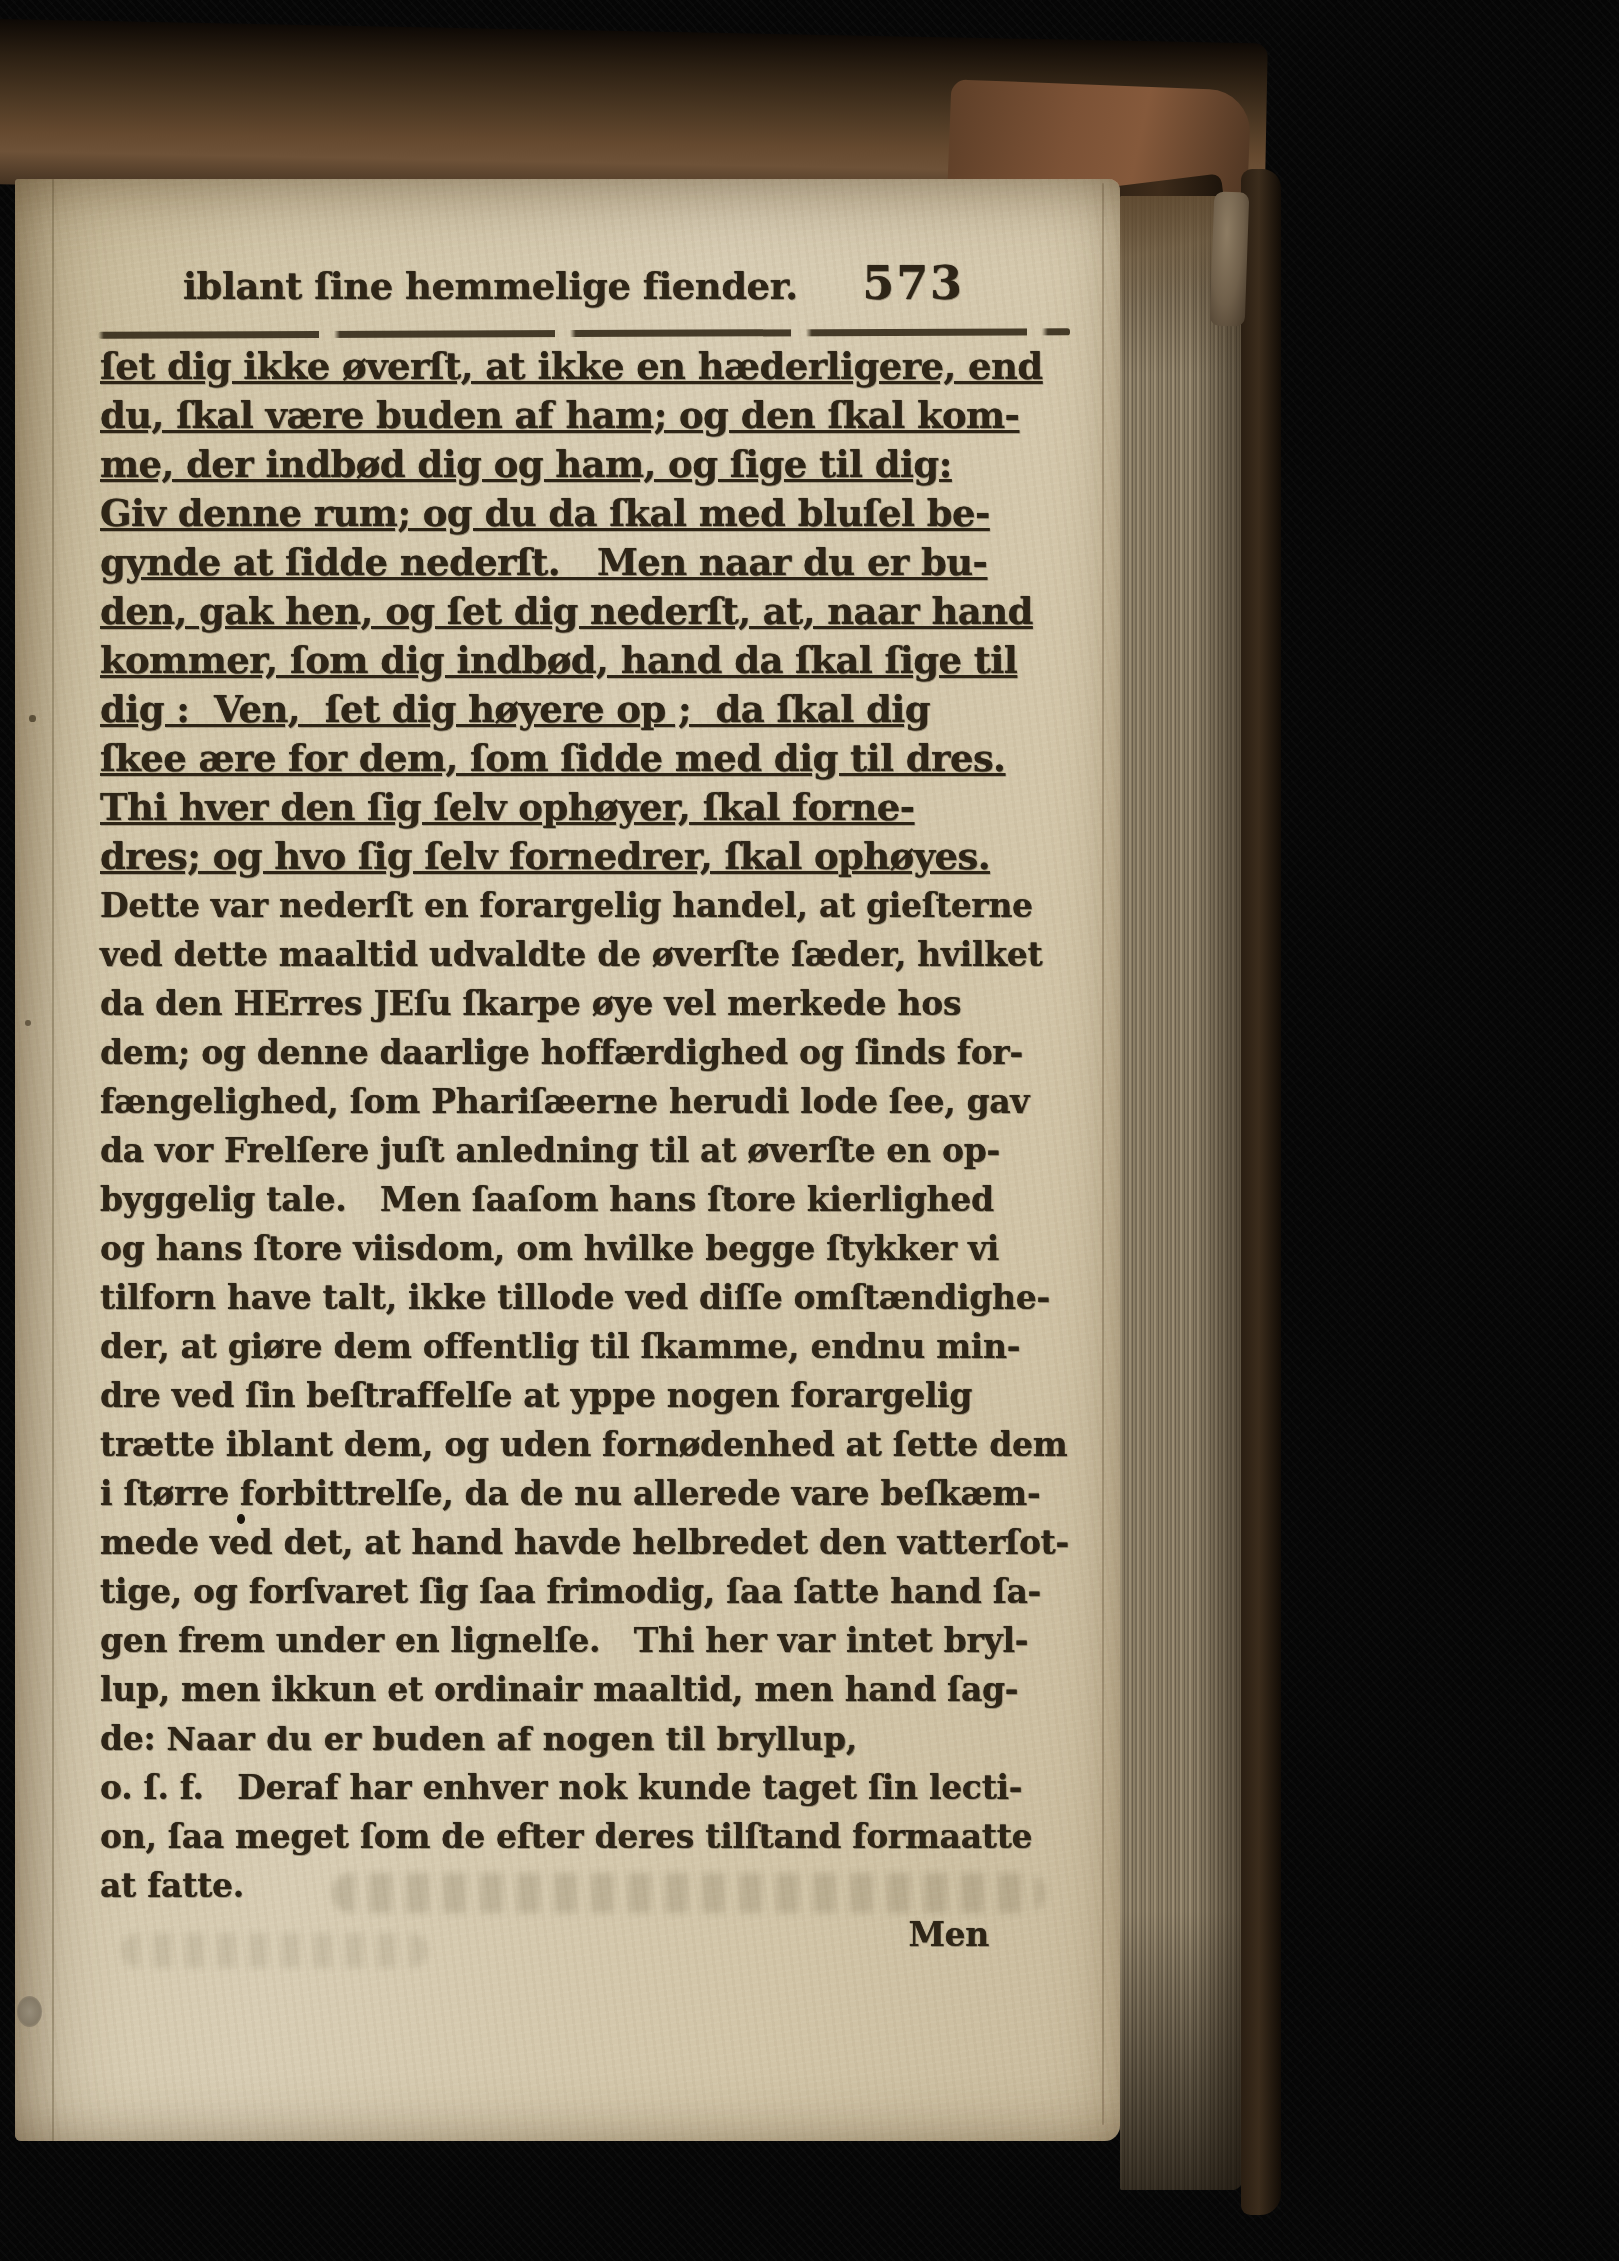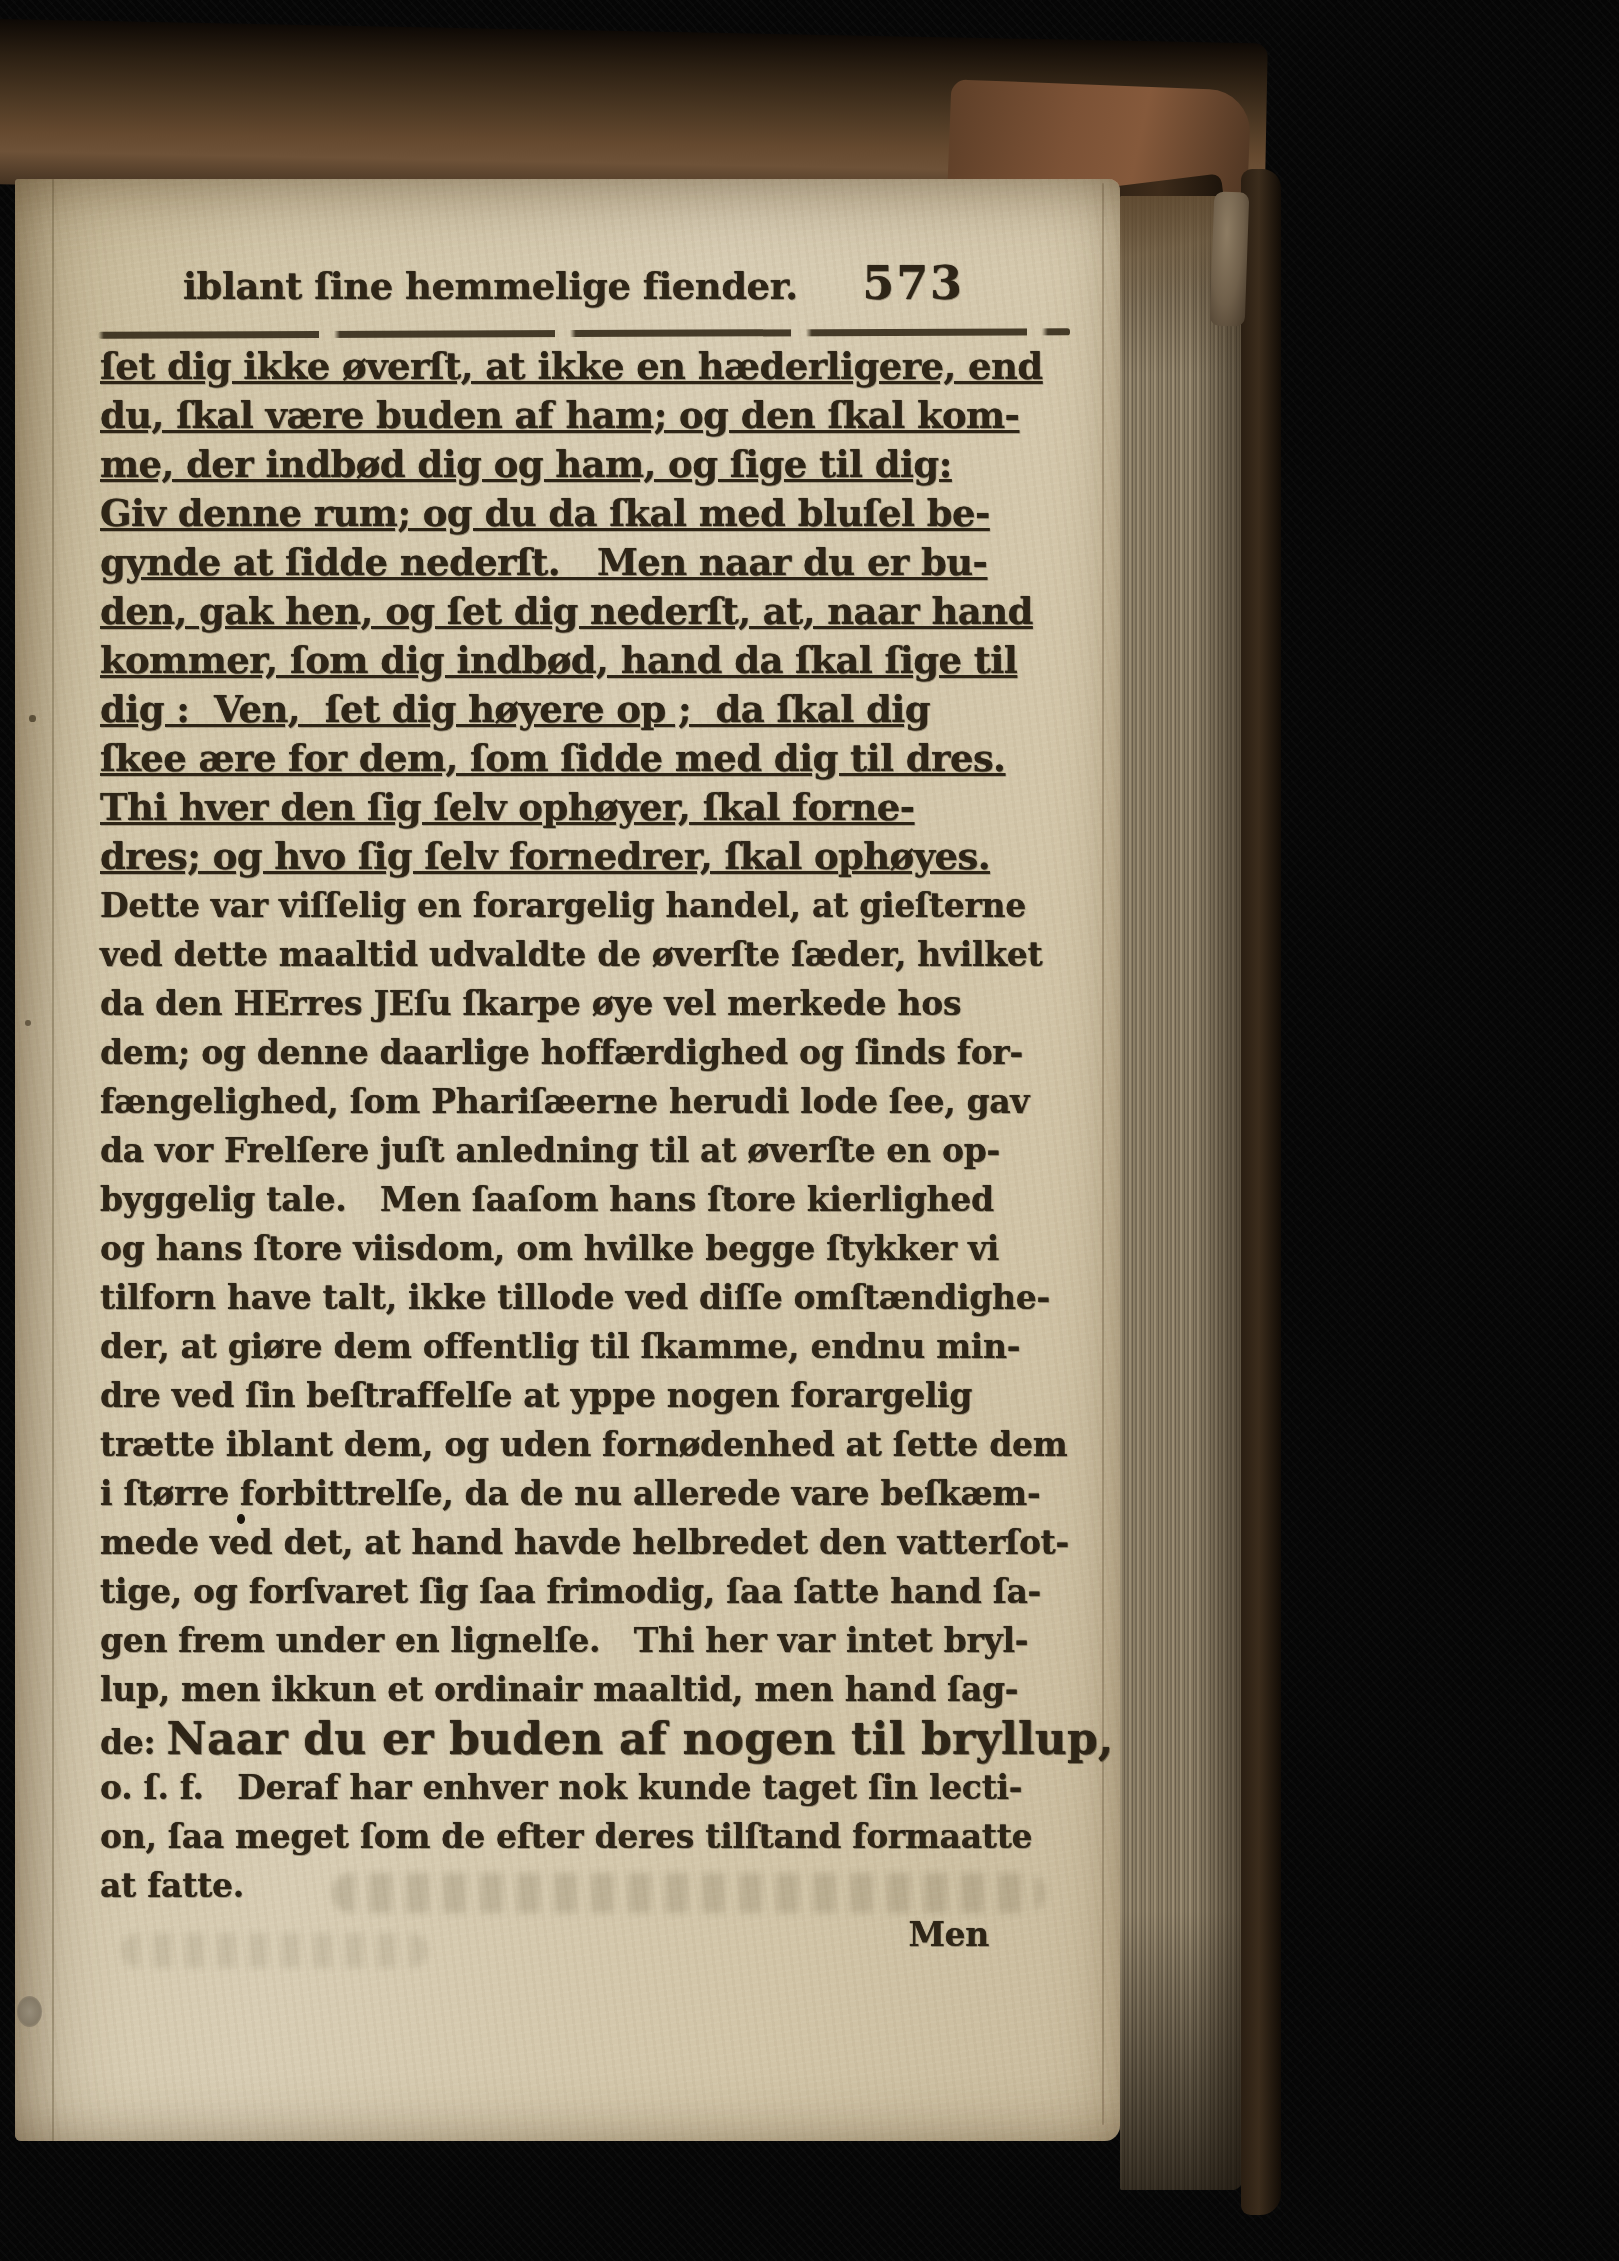--- a/index.html
+++ b/index.html
@@ -95,21 +95,21 @@
   .page-number { margin-left:auto; padding-right:108px; font-size:46px; letter-spacing:1.9px; }
   .header-rule {
     position:absolute; left:98px; top:330px; width:972px; height:6.7px;
     background:repeating-linear-gradient(90deg, #31271605 0, #312716 5.8px 221px, rgba(49,39,22,0) 221px 236px);
     border-radius:2.9px; transform:rotate(-0.2deg); opacity:0.88;
   }
   .text-block { position:absolute; left:100px; top:342px; width:972px; }
   .line { height:49px; line-height:49px; white-space:pre; }
   .q { font-size:37px; letter-spacing:-0.6px;text-decoration:underline; }
   .c { font-size:33px; letter-spacing:-0.3px; }
-  .emph { font-size:44px; letter-spacing:0.2px;
+  .emph { font-size:32px; letter-spacing:0.2px;
           text-shadow:0 0 1.3px rgba(40,32,18,0.95), 1px 1px 0 rgba(40,32,18,0.4); }
   .catchword-line { text-align:right; padding-right:83px; }
 
   
   .bleed-1 {
     position:absolute; left:332px; top:1873px; width:713px; height:40px;
     background:repeating-linear-gradient(90deg, rgba(72,62,36,0.3) 0 23px, rgba(0,0,0,0) 23px 37px);
     filter:blur(3.8px); opacity:0.55; border-radius:19px;
   }
   .bleed-2 {
@@ -159,21 +159,21 @@
     <div class="line q ink">me, der indbød dig og ham, og ſige til dig:</div>
     <div class="line q ink">Giv denne rum; og du da ſkal med bluſel be-</div>
     <div class="line q ink">gynde at ſidde nederſt.   Men naar du er bu-</div>
     <div class="line q ink">den, gak hen, og ſet dig nederſt, at, naar hand</div>
     <div class="line q ink">kommer, ſom dig indbød, hand da ſkal ſige til</div>
     <div class="line q ink">dig :  Ven,  ſet dig høyere op ;  da ſkal dig</div>
     <div class="line q ink">ſkee ære for dem, ſom ſidde med dig til dres.</div>
     <div class="line q ink">Thi hver den ſig ſelv ophøyer, ſkal forne-</div>
     <div class="line q ink">dres; og hvo ſig ſelv fornedrer, ſkal ophøyes.</div>
 
-    <div class="line c ink">Dette var viſſelig en forargelig handel, at gieſterne</div>
+    <div class="line c ink">Dette var nederſt en forargelig handel, at gieſterne</div>
     <div class="line c ink">ved dette maaltid udvaldte de øverſte ſæder, hvilket</div>
     <div class="line c ink">da den HErres JEſu ſkarpe øye vel merkede hos</div>
     <div class="line c ink">dem; og denne daarlige hoffærdighed og ſinds for-</div>
     <div class="line c ink">fængelighed, ſom Phariſæerne herudi lode ſee, gav</div>
     <div class="line c ink">da vor Frelſere juſt anledning til at øverſte en op-</div>
     <div class="line c ink">byggelig tale.   Men ſaaſom hans ſtore kierlighed</div>
     <div class="line c ink">og hans ſtore viisdom, om hvilke begge ſtykker vi</div>
     <div class="line c ink">tilforn have talt, ikke tillode ved diſſe omſtændighe-</div>
     <div class="line c ink">der, at giøre dem offentlig til ſkamme, endnu min-</div>
     <div class="line c ink">dre ved ſin beſtraffelſe at yppe nogen forargelig</div>

